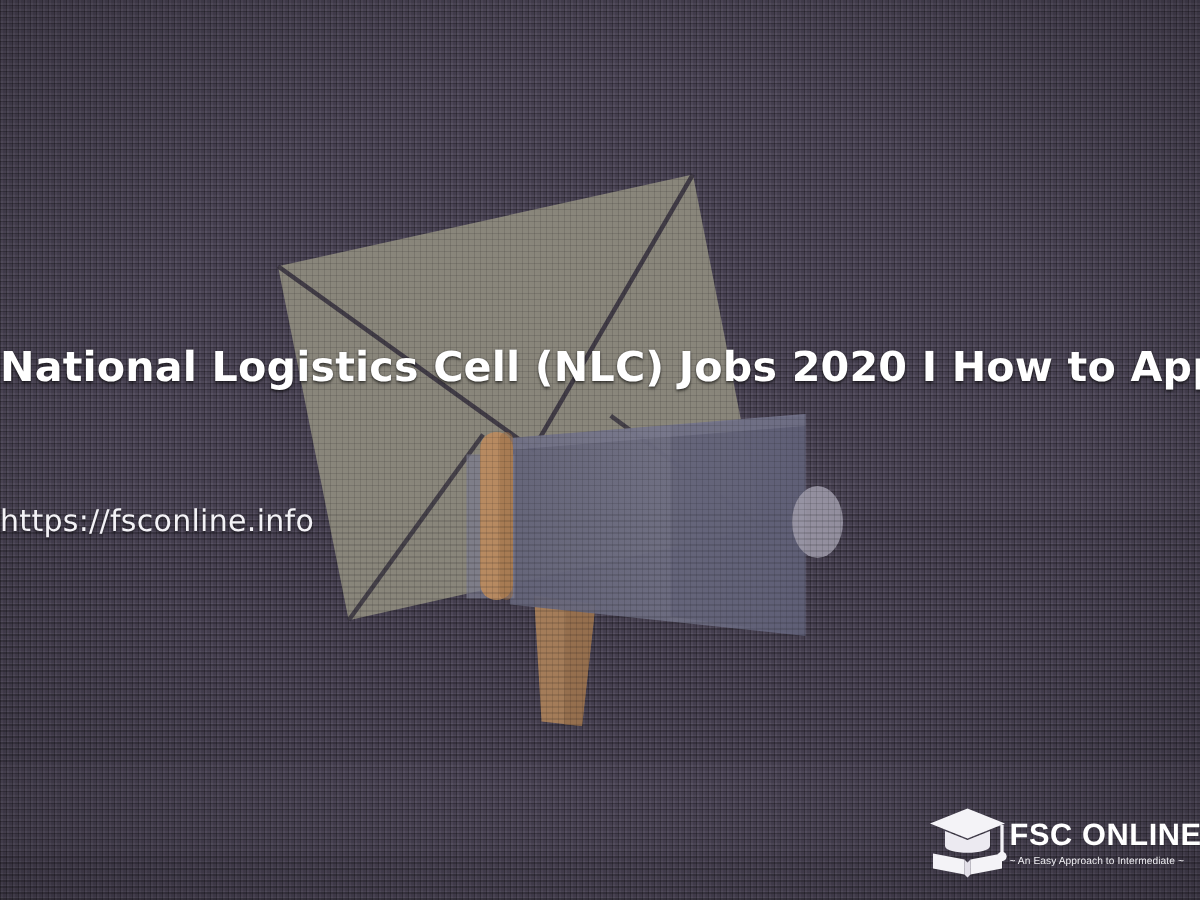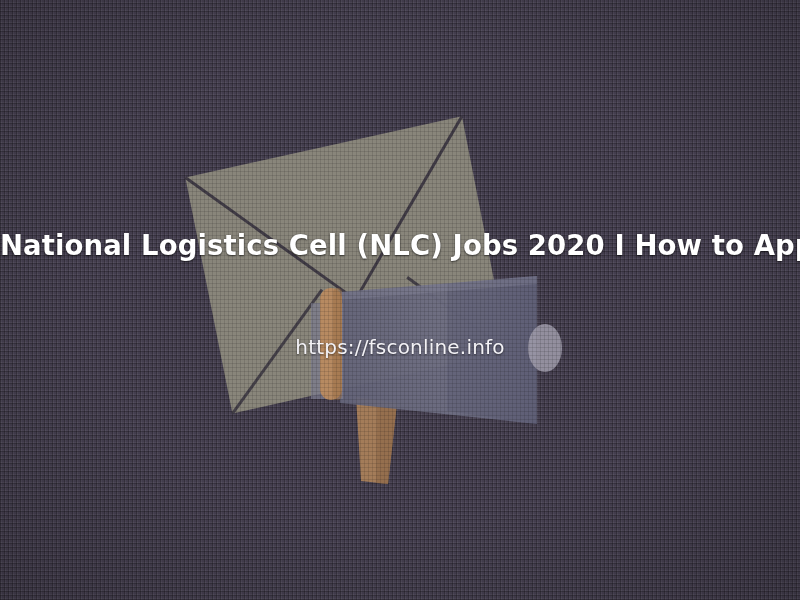--- a/index.html
+++ b/index.html
@@ -78,21 +78,20 @@
       0 0 1px rgba(0,0,0,0.4);
   }
 
   
   .site-url {
     position: absolute;
     left: 0;
     right: 0;
     top: 335px;
     z-index: 4;
-    text-align: center;
     color: #f3f2f6;
     font-family: "DejaVu Sans", sans-serif;
     font-weight: normal;
     font-size: 20px;
     letter-spacing: 0.2px;
     text-shadow: 0 1px 2px rgba(0,0,0,0.5);
   }
 
   
   .logo {
@@ -189,14 +188,35 @@
       <rect x="0" y="0" width="800" height="600" fill="url(#vig)"></rect>
     </svg>
   </div>
 
   <div class="weave-overlay"></div>
 
   <div class="headline">National Logistics Cell (NLC) Jobs 2020 I How to Apply</div>
 
   <div class="site-url">https://fsconline.info</div>
 
+  <div class="logo">
+    <div class="logo-mark">
+      <svg viewBox="0 0 54 52" xmlns="http://www.w3.org/2000/svg">
+
+        <polygon points="27,4 52,14 27,24 2,14" fill="#f4f3f7"></polygon>
+
+        <path d="M12,19 L12,29 C12,35 42,35 42,29 L42,19 L27,25 Z" fill="#eceaf1"></path>
+
+        <path d="M50,15 L50,33" stroke="#f4f3f7" stroke-width="2.2" fill="none"></path>
+        <circle cx="50" cy="36" r="3.1" fill="#f4f3f7"></circle>
+
+        <path d="M4,34 L25,38 L25,48 L4,44 Z" fill="#f4f3f7"></path>
+        <path d="M50,34 L29,38 L29,48 L50,44 Z" fill="#f4f3f7"></path>
+        <path d="M25,38 L27,40 L29,38 L29,48 L27,50 L25,48 Z" fill="#e3e0e9"></path>
+      </svg>
+    </div>
+    <div class="logo-text">
+      <div class="logo-name">FSC ONLINE</div>
+      <div class="logo-tagline">~ An Easy Approach to Intermediate ~</div>
+    </div>
+  </div>
 
 </div>
 
 </body></html>

